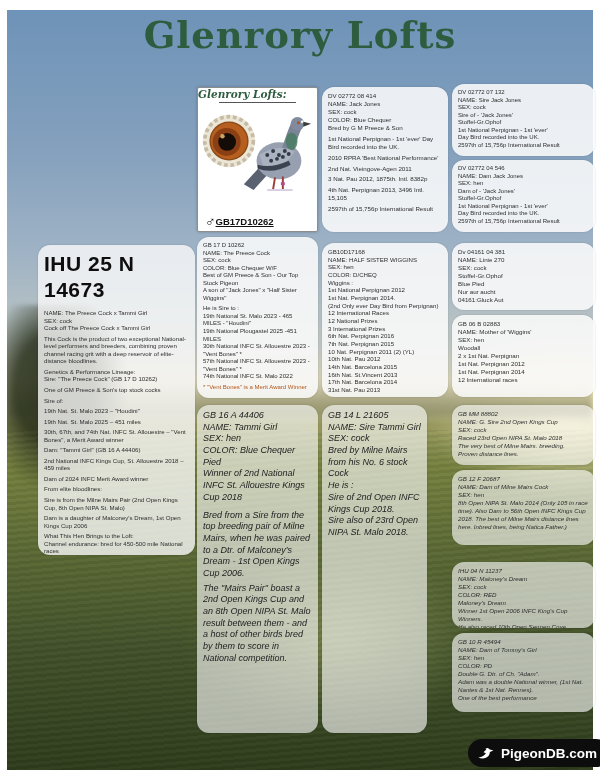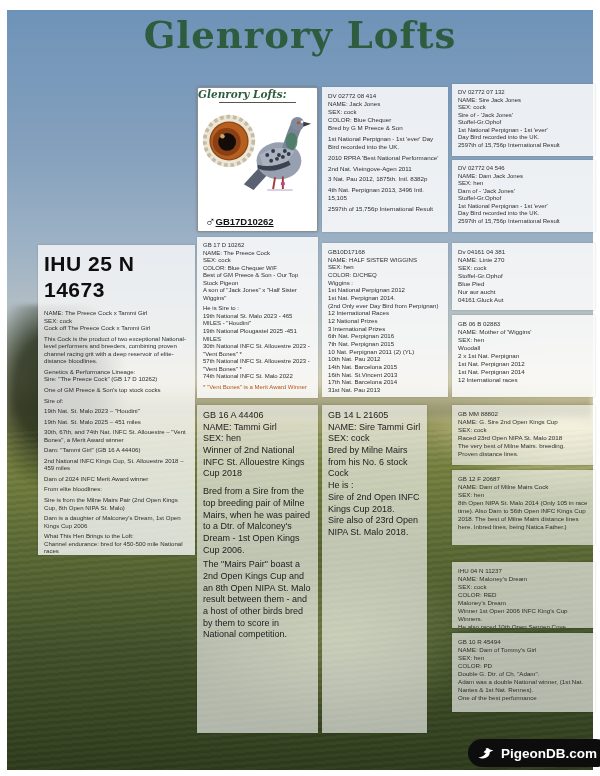--- a/index.html
+++ b/index.html
@@ -21,26 +21,26 @@
   .grass-texture{position:absolute;left:0;right:0;top:420px;bottom:0;opacity:0.6;
     background:repeating-linear-gradient(175deg, rgba(25,35,12,0.10) 0 3px, rgba(235,240,190,0.05) 3px 6px);}
   
   .title{position:absolute;top:13px;left:0;right:0;text-align:center;
     font-family:"DejaVu Serif",serif;font-weight:700;
     font-size:37px;color:#2d5c3e;letter-spacing:1px;}
   .address{position:absolute;top:61px;left:0;right:0;text-align:center;
     font-size:11.5px;font-weight:bold;color:#1c2732;}
   
   .box{position:absolute;box-sizing:border-box;background:rgba(251,251,251,0.88);
-    border-radius:0;padding:5px 6px;font-size:6.2px;line-height:1.28;color:#2e2e2e;
+    border-radius:12px;padding:5px 6px;font-size:6.2px;line-height:1.28;color:#2e2e2e;
     overflow:hidden;box-shadow:0 0 2px rgba(0,0,0,0.18);}
   .box .line{min-height:1em;}
   .box .spacer{height:3px;min-height:0;}
   .accent{color:#b4571d;}
-  .translucent{background:rgba(255,255,255,0.62);}
+  .translucent{background:rgba(255,255,255,0.62);font-style:italic;}
   .big-text{font-size:9px;line-height:1.3;color:#222;}
   
   .box-jack-jones{left:322px;top:87px;width:126px;height:145px;}
   .box-sire-jj{left:452px;top:84px;width:143px;height:72px;font-size:6px;line-height:1.25;}
   .box-dam-jj{left:452px;top:160px;width:143px;height:72px;font-size:6px;line-height:1.25;}
   .box-preece{left:197px;top:237px;width:121px;height:161px;font-size:6px;line-height:1.26;}
   .box-half-sister{left:322px;top:243px;width:126px;height:154px;font-size:6.1px;line-height:1.26;}
   .box-linie{left:452px;top:243px;width:143px;height:67px;}
   .box-mother{left:452px;top:315px;width:143px;height:82px;}
   .box-subject{left:38px;top:245px;width:157px;height:310px;font-size:6.1px;line-height:1.24;background:rgba(250,250,250,0.8);}
@@ -274,20 +274,21 @@
         <div class="line">1st Nat. Perpignan 2012</div>
         <div class="line">1st Nat. Perpignan 2014</div>
         <div class="line">12 International races</div>
       </div>
   </div>
   <div class="box box-tammi big-text translucent">
     <div>
         <div class="line">GB 16 A 44406</div>
         <div class="line">NAME: Tammi Girl</div>
         <div class="line">SEX: hen</div>
+        <div class="line">COLOR: Blue Chequer Pied</div>
         <div class="line">Winner of 2nd National INFC St. Allouestre Kings Cup 2018</div>
         <div class="line spacer"></div>
         <div class="line spacer"></div>
         <div class="line">Bred from a Sire from the top breeding pair of Milne Mairs, when he was paired to a Dtr. of Malconey's Dream - 1st Open Kings Cup 2006.</div>
         <div class="line spacer"></div>
         <div class="line">The "Mairs Pair" boast a 2nd Open Kings Cup and an 8th Open NIPA St. Malo result between them - and a host of other birds bred by them to score in National competition.</div>
       </div>
   </div>
   <div class="box box-sire-tammi big-text translucent">
     <div>

